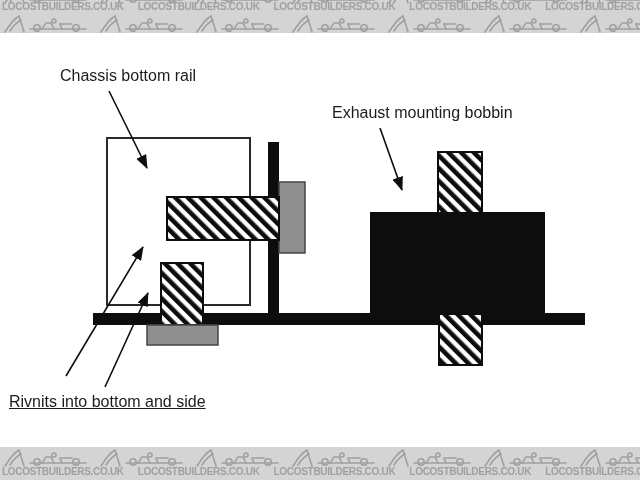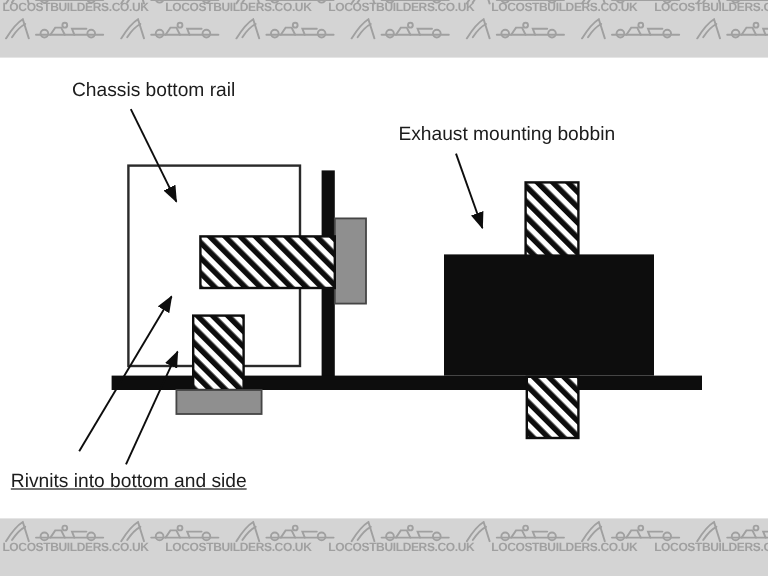--- a/index.html
+++ b/index.html
@@ -3,21 +3,21 @@
 <meta charset="utf-8">
 <style>
   html,body { margin:0; padding:0; background:#ffffff; }
   .canvas {
     position:relative; width:640px; height:480px;
     background:var(--paper,#fff); overflow:hidden;
     font-family:"Liberation Sans", sans-serif;
   }
   
   .wm {
-    position:absolute; left:0; right:0; height:48px;
+    position:absolute; left:0; right:0; height:33px;
     background:var(--band-bg,#d4d4d4); overflow:hidden;text-align:center;
   }
   .wm-top { top:0; }
   .wm-bottom { bottom:0; }
   .wm-row {
     position:absolute; left:2px; display:flex; white-space:nowrap; align-items:flex-start;
   }
   .wm-textrow { gap:14px; }
   .wm-iconrow { gap:8px; }
   .wm-t {

